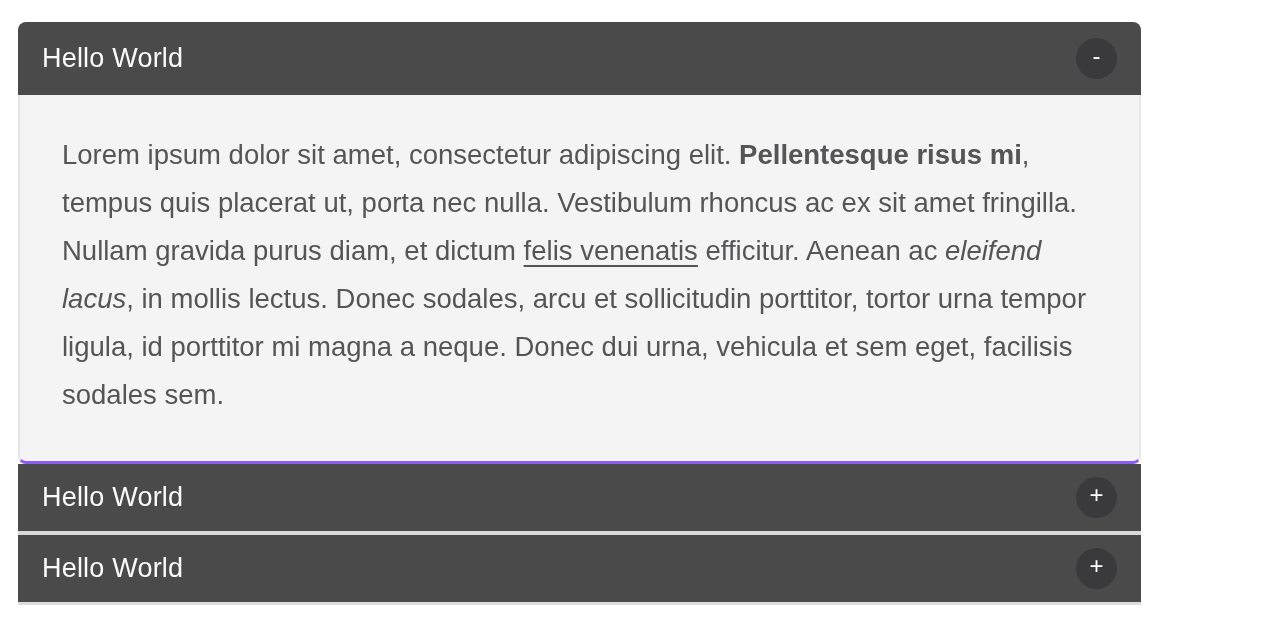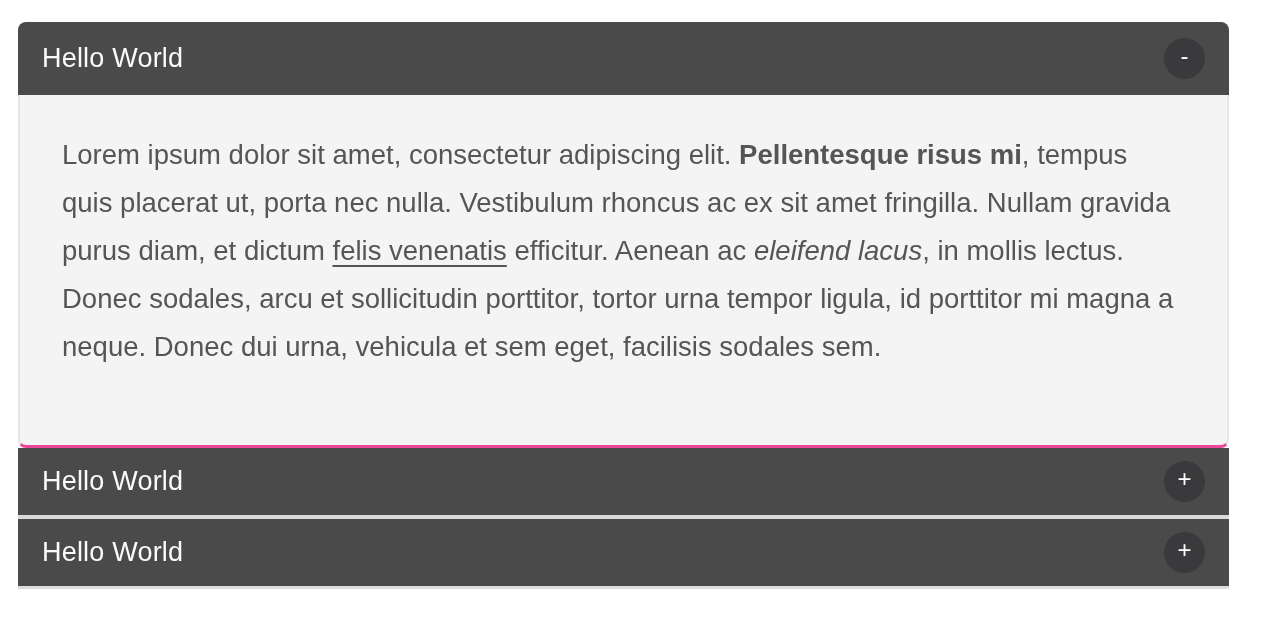--- a/index.html
+++ b/index.html
@@ -7,21 +7,21 @@
   body {
     width: 1282px;
     height: 620px;
     font-family: "Liberation Sans", sans-serif;
     overflow: hidden;
   }
   .page {
     padding: 22px 18px 0 18px;
   }
   .accordion {
-    width: 1211px;
+    width: 1123px;
   }
   .acc-header {
     background: #4a4a4a;
     height: 73px;
     display: flex;
     align-items: center;
     justify-content: space-between;
     padding: 0 24px;
   }
   .acc-header.first {
@@ -54,21 +54,21 @@
     display: flex;
     align-items: center;
     justify-content: center;
     cursor: pointer;
     padding-bottom: 6px;
   }
   .acc-panel {
     background: #f4f4f4;
     border: 2px solid #e6e6e6;
     border-top: none;
-    border-bottom: 3px solid #ec4899;
+    border-bottom: 3px solid #8b5cf6;
     border-radius: 0 0 8px 8px;
     min-height: 353px;
     padding: 36px 44px 42px 42px;
   }
   .acc-panel p {
     font-size: 27.5px;
     line-height: 48px;
     color: #555557;
     max-width: 1152px;
   }

